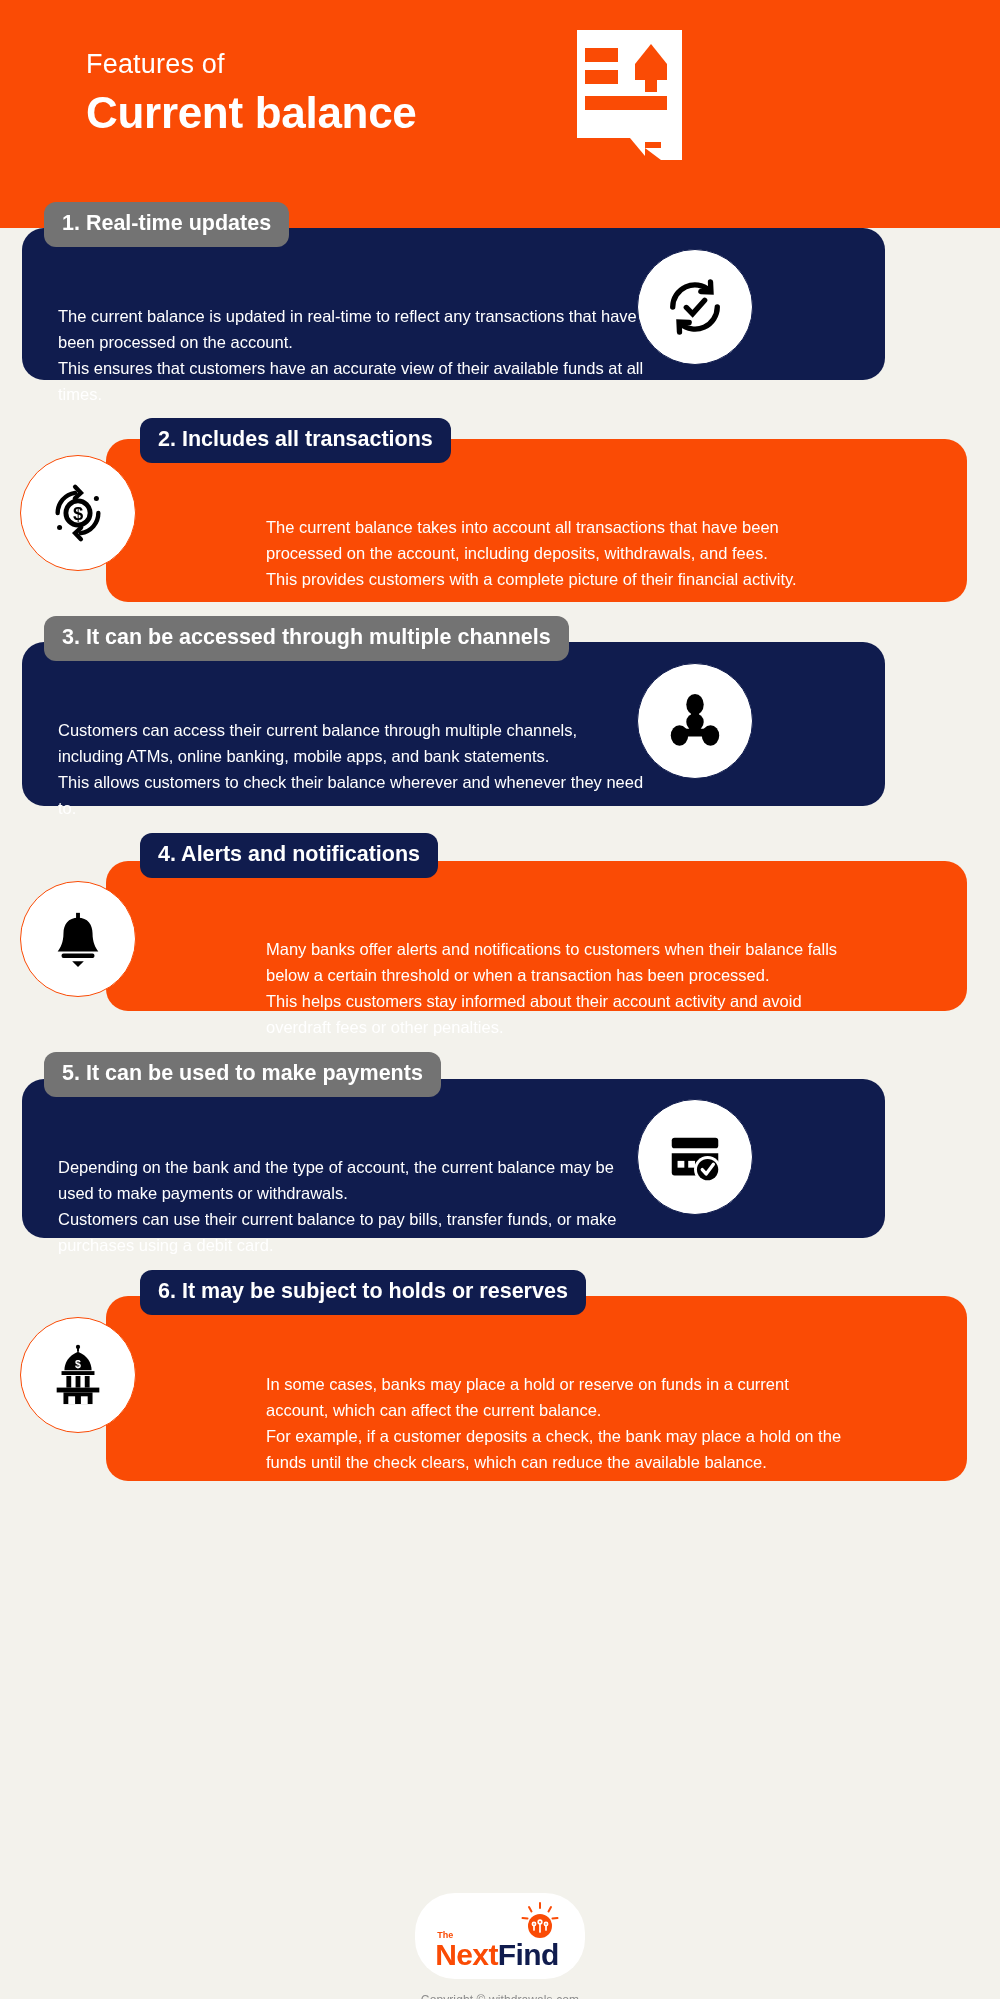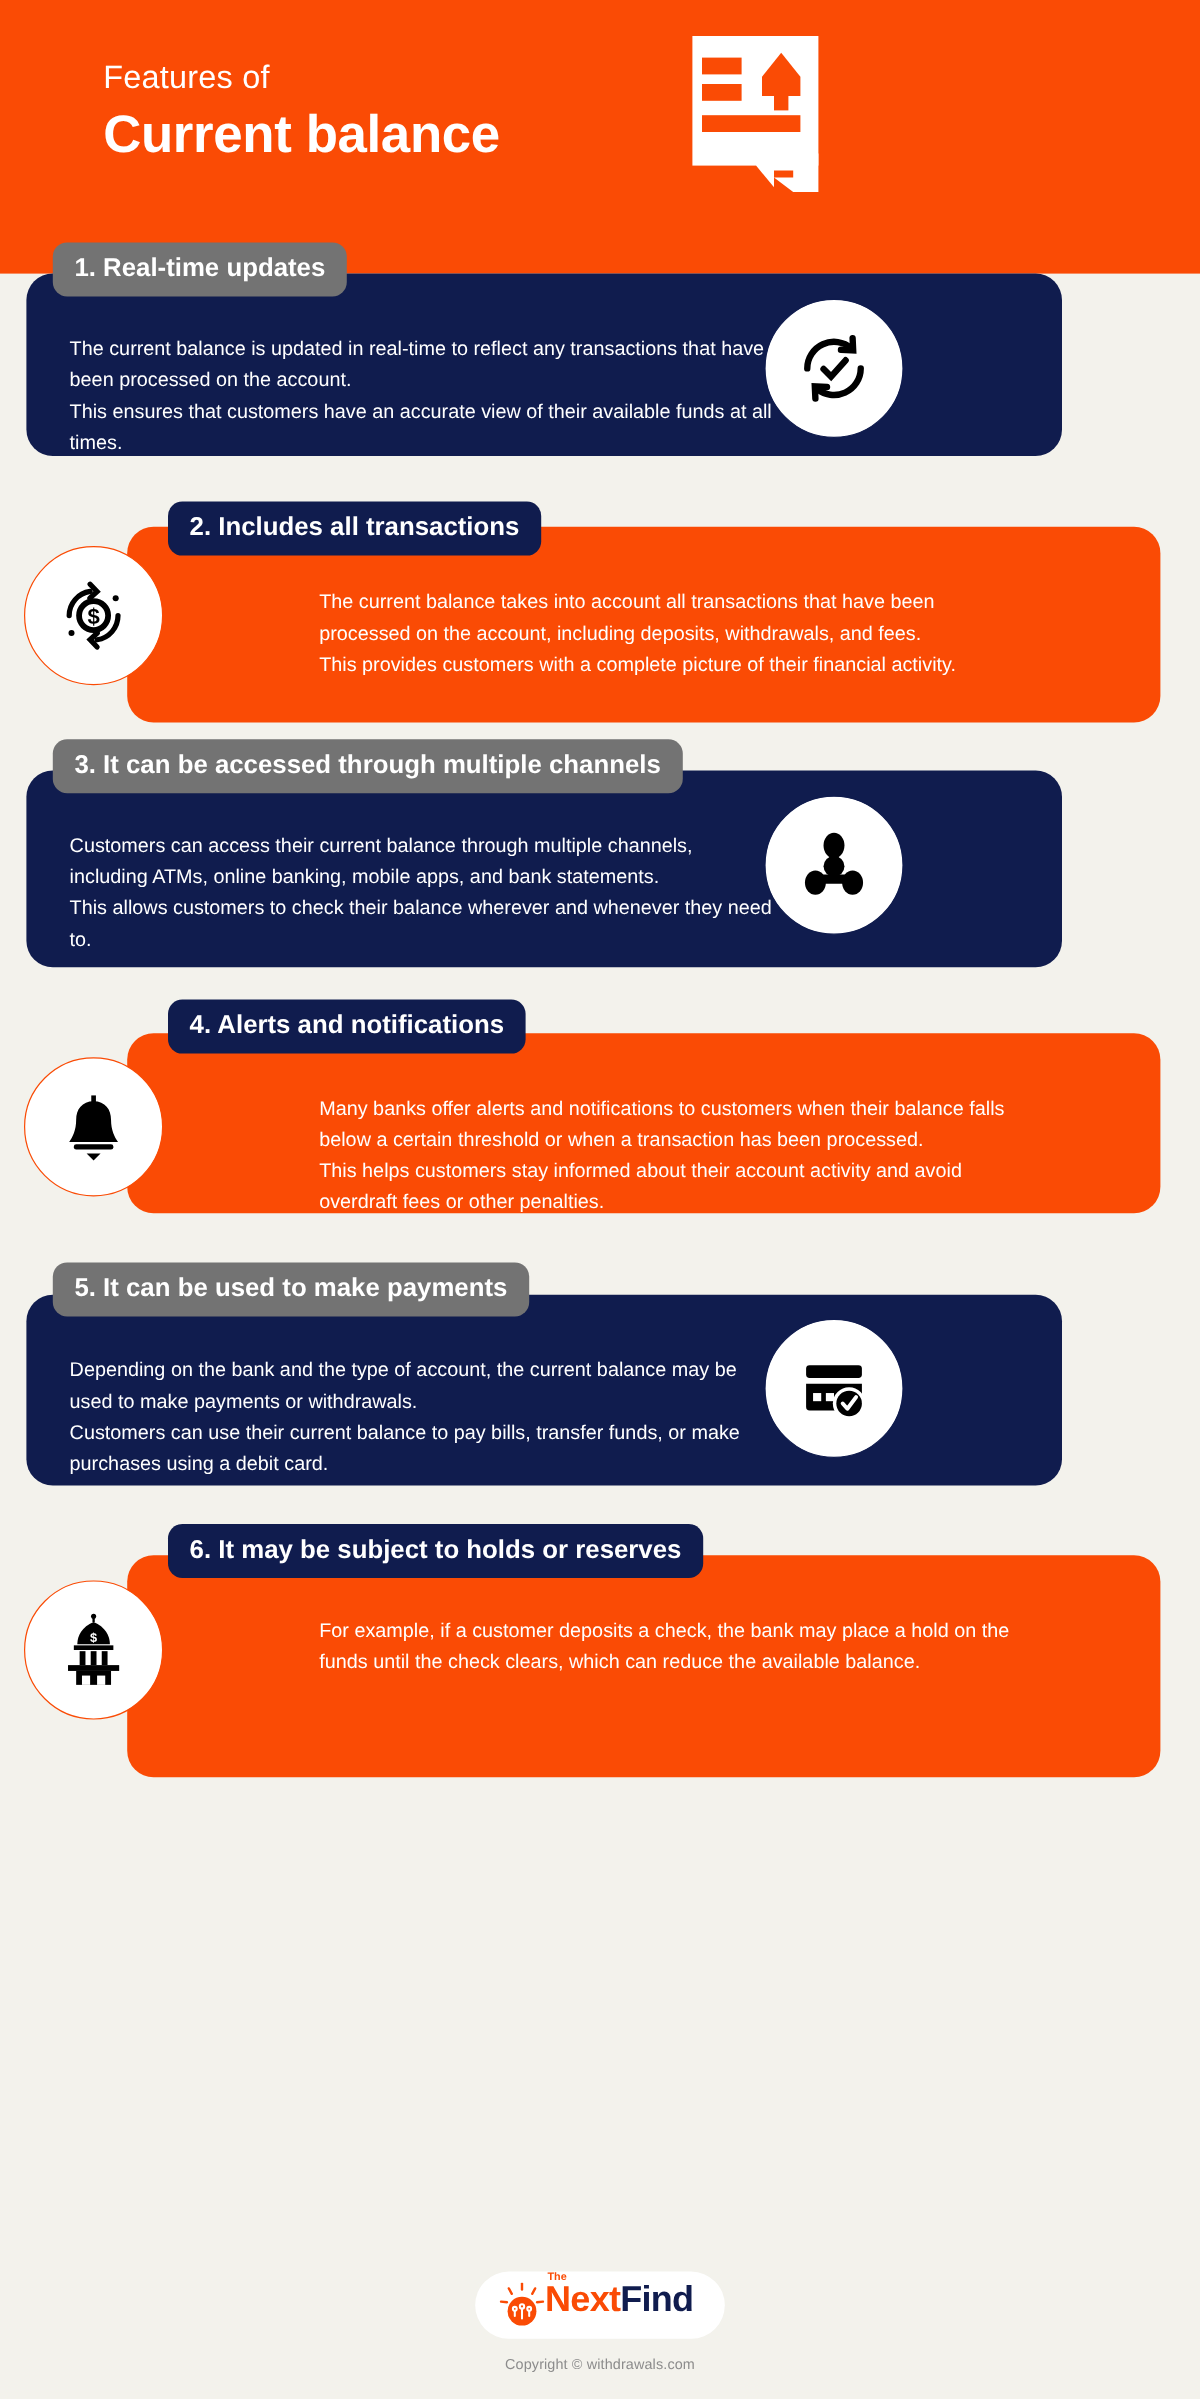--- a/index.html
+++ b/index.html
@@ -60,20 +60,21 @@
   
   .card.odd  { left: 22px;  width: 863px; }
   .card.even { left: 106px;  width: 861px; }
 
   .card-body {
     position: absolute;
     color: #ffffff;
     font-size: 16.5px;
     line-height: 1.58;
     font-weight: 400;
+    margin-top: 25px;
   }
   .card.odd  .card-body { left: 36px;  top: 50px; width: 586px; }
   .card.even .card-body { left: 160px; top: 50px; width: 586px; }
 
   .card-body p { margin: 0; }
 
   
   .pill {
     position: absolute;
     border-radius: 12px;
@@ -105,25 +106,26 @@
 
   
   .footer {
     position: absolute;
     left: 0; top: 1893px;
     width: 1000px;
     text-align: center;
   }
   .logo-pill {
     display: inline-flex;
-    align-items: flex-start;
+    align-items: flex-end;
     gap: 0;
     background: #ffffff;
     border-radius: 40px;
     padding: 9px 26px 9px 20px;
+    flex-direction: column;
   }
   .logo-mark { width: 38px; height: 38px; flex: 0 0 38px; }
   .logo-text {
     font-size: 30px;
     font-weight: bold;
     letter-spacing: -0.6px;
     position: relative;
     line-height: 1;
   }
   .logo-next { color: #fa4b05; }
@@ -265,20 +267,21 @@
         <circle cx="45" cy="45" r="14" fill="#fff"></circle>
         <circle cx="45" cy="45" r="11"></circle>
         <path d="M39.5 45 L43.5 49.5 L51 39.5" fill="none" stroke="#fff" stroke-width="3.4" stroke-linecap="round" stroke-linejoin="round"></path>
       </svg>
     </div>
   </div>
 
   <div class="card-wrap">
     <div class="card orange even" style="top:1110px; height:185px;">
       <div class="card-body">
+        <p>In some cases, banks may place a hold or reserve on funds in a current account, which can affect the current balance.</p>
         <p>For example, if a customer deposits a check, the bank may place a hold on the funds until the check clears, which can reduce the available balance.</p>
       </div>
     </div>
     <div class="pill on-orange" style="left:140px; top:1084px;">6. It may be subject to holds or reserves</div>
     <div class="bubble on-orange" style="left:20px; top:1131px;">
       <svg viewBox="0 0 64 64" xmlns="http://www.w3.org/2000/svg" fill="#000">
         <rect x="31" y="2" width="2" height="6"></rect>
         <circle cx="32" cy="3" r="2.2"></circle>
         <path d="M32 8 C22 12 18 20 18 27 h28 c0-7-4-15-14-19z"></path>
         <text x="32" y="25" font-family="'Liberation Sans',sans-serif" font-size="11" font-weight="bold" fill="#fff" text-anchor="middle">$</text>

